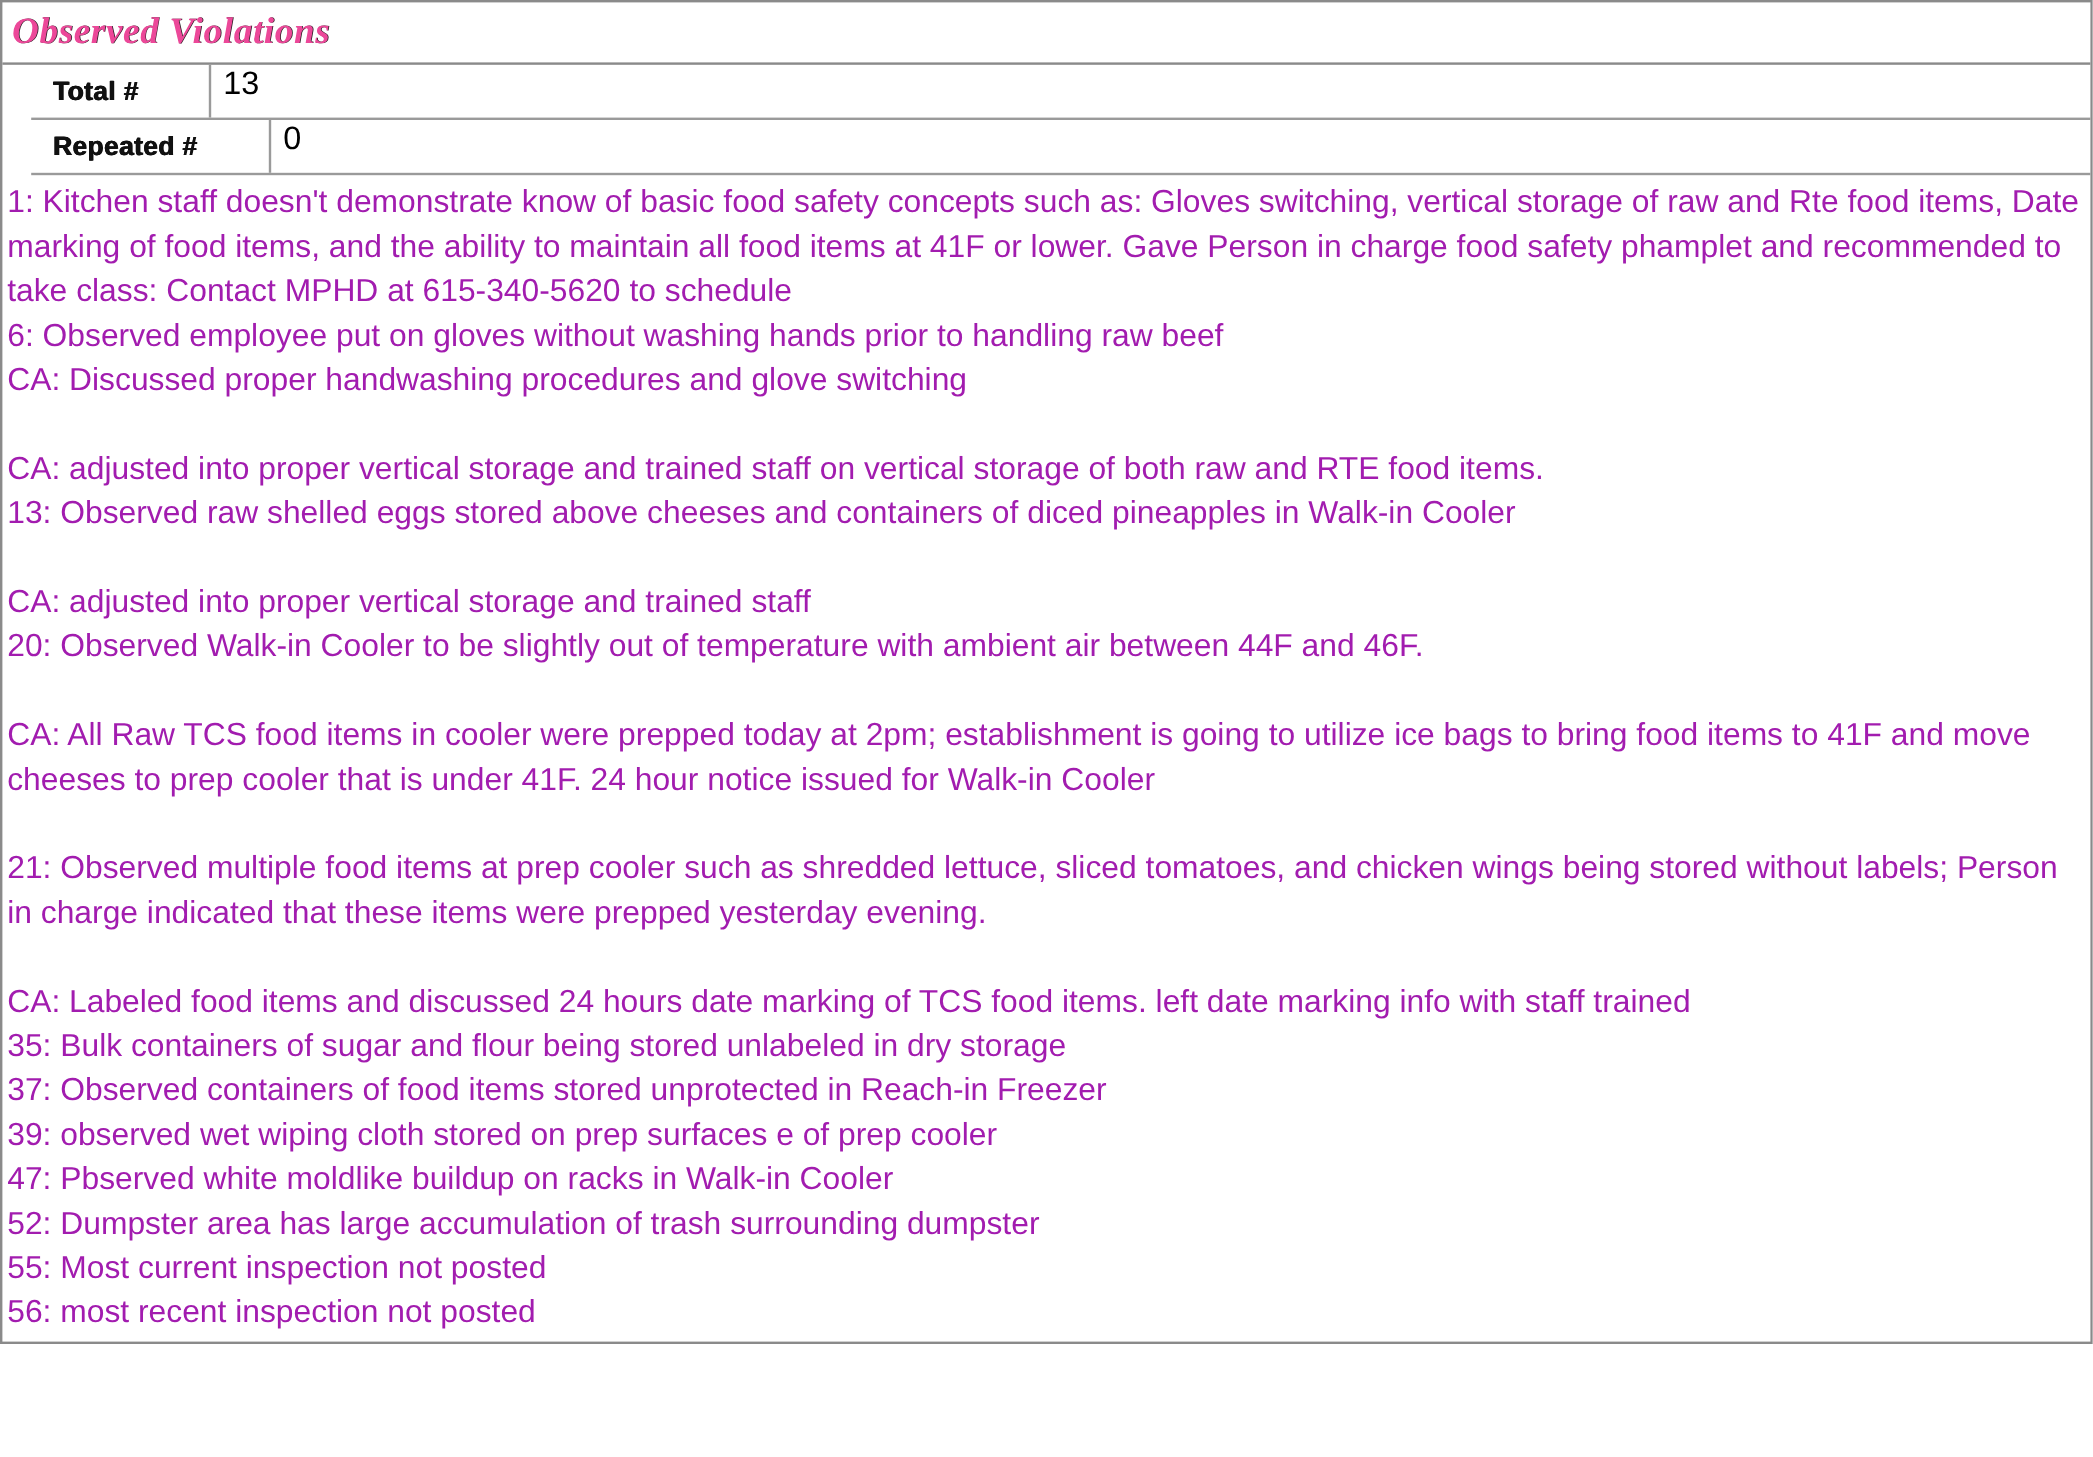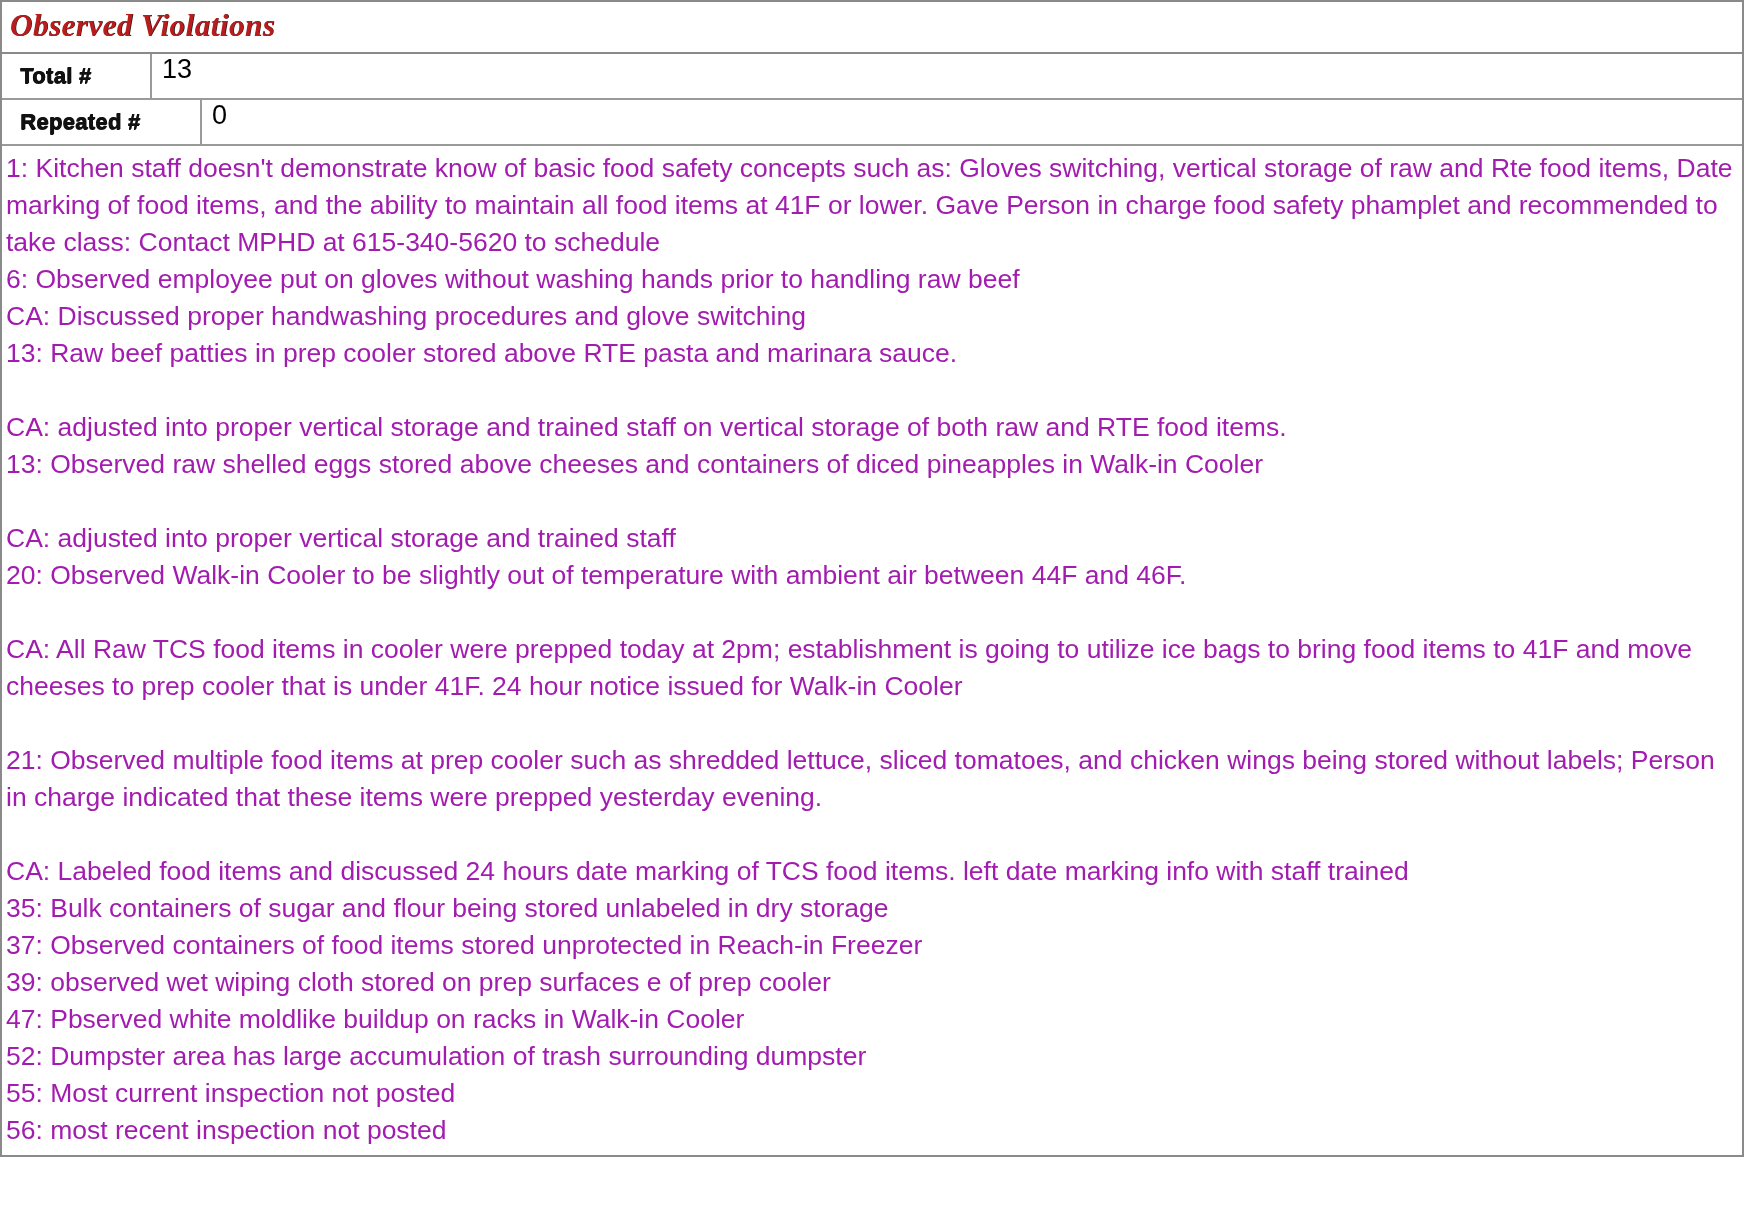--- a/index.html
+++ b/index.html
@@ -22,29 +22,30 @@
   .title-row {
     border-bottom: 2px solid #8a8a8a;
     padding: 6px 8px 8px 8px;
   }
   .title-text {
     font-family: "Liberation Serif", serif;
     font-style: italic;
     font-weight: bold;
     font-size: 31px;
     letter-spacing: 0.5px;
-    color: #b91c1c;
+    color: #ec4899;
     text-shadow: 0.6px 0 0 #1a1a1a;
   }
   
   .kv-row {
     display: flex;
     align-items: stretch;
     border-bottom: 2px solid #9a9a9a;
     min-height: 44px;
+    margin-left: 24px;
   }
   .kv-label {
     flex: 0 0 auto;
     display: flex;
     align-items: center;
     border-right: 2px solid #9a9a9a;
     padding: 2px 10px 2px 18px;
     box-sizing: border-box;
   }
   .kv-label.w1 { width: 150px; }
@@ -105,21 +106,20 @@
     </div>
     <div class="kv-value">
       <span class="kv-value-text">0</span>
     </div>
   </div>
 
   <div class="violations-body">
     <div class="vline">1: Kitchen staff doesn't demonstrate know of basic food safety concepts such as: Gloves switching, vertical storage of raw and Rte food items, Date marking of food items, and the ability to maintain all food items at 41F or lower. Gave Person in charge food safety phamplet and recommended to take class: Contact MPHD at 615-340-5620 to schedule</div>
     <div class="vline">6: Observed employee put on gloves without washing hands prior to handling raw beef</div>
     <div class="vline">CA: Discussed proper handwashing procedures and glove switching</div>
-    <div class="vline">13: Raw beef patties in prep cooler stored above RTE pasta and marinara sauce.</div>
     <div class="vline blank"></div>
     <div class="vline">CA: adjusted into proper vertical storage and trained staff on vertical storage of both raw and RTE food items.</div>
     <div class="vline">13: Observed raw shelled eggs stored above cheeses and containers of diced pineapples in Walk-in Cooler</div>
     <div class="vline blank"></div>
     <div class="vline">CA: adjusted into proper vertical storage and trained staff</div>
     <div class="vline">20: Observed Walk-in Cooler to be slightly out of temperature with ambient air between 44F and 46F.</div>
     <div class="vline blank"></div>
     <div class="vline">CA: All Raw TCS food items in cooler were prepped today at 2pm; establishment is going to utilize ice bags to bring food items to 41F and move cheeses to prep cooler that is under 41F. 24 hour notice issued for Walk-in Cooler</div>
     <div class="vline blank"></div>
     <div class="vline">21: Observed multiple food items at prep cooler such as shredded lettuce, sliced tomatoes, and chicken wings being stored without labels; Person in charge indicated that these items were prepped yesterday evening.</div>

